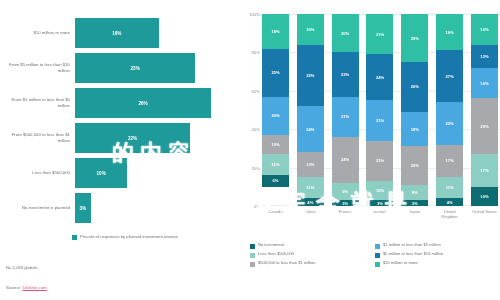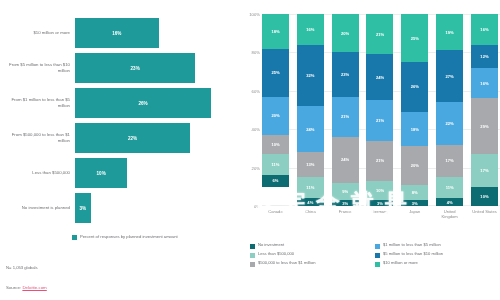--- a/index.html
+++ b/index.html
@@ -386,16 +386,17 @@
           <div class="lg-tx">$500,000 to less than $1 million</div>
         </div>
         <div class="lg-item">
           <div class="lg-sw" style="background: rgb(46, 191, 165);"></div>
           <div class="lg-tx">$10 million or more</div>
         </div>
       </div>
   </div>
 
   <div class="watermark">
+    <div class="wm-text wm1">的内容：</div>
     <div class="wm-text wm2">不完全就是</div>
   </div>
 
 </div>
 
 </body></html>

